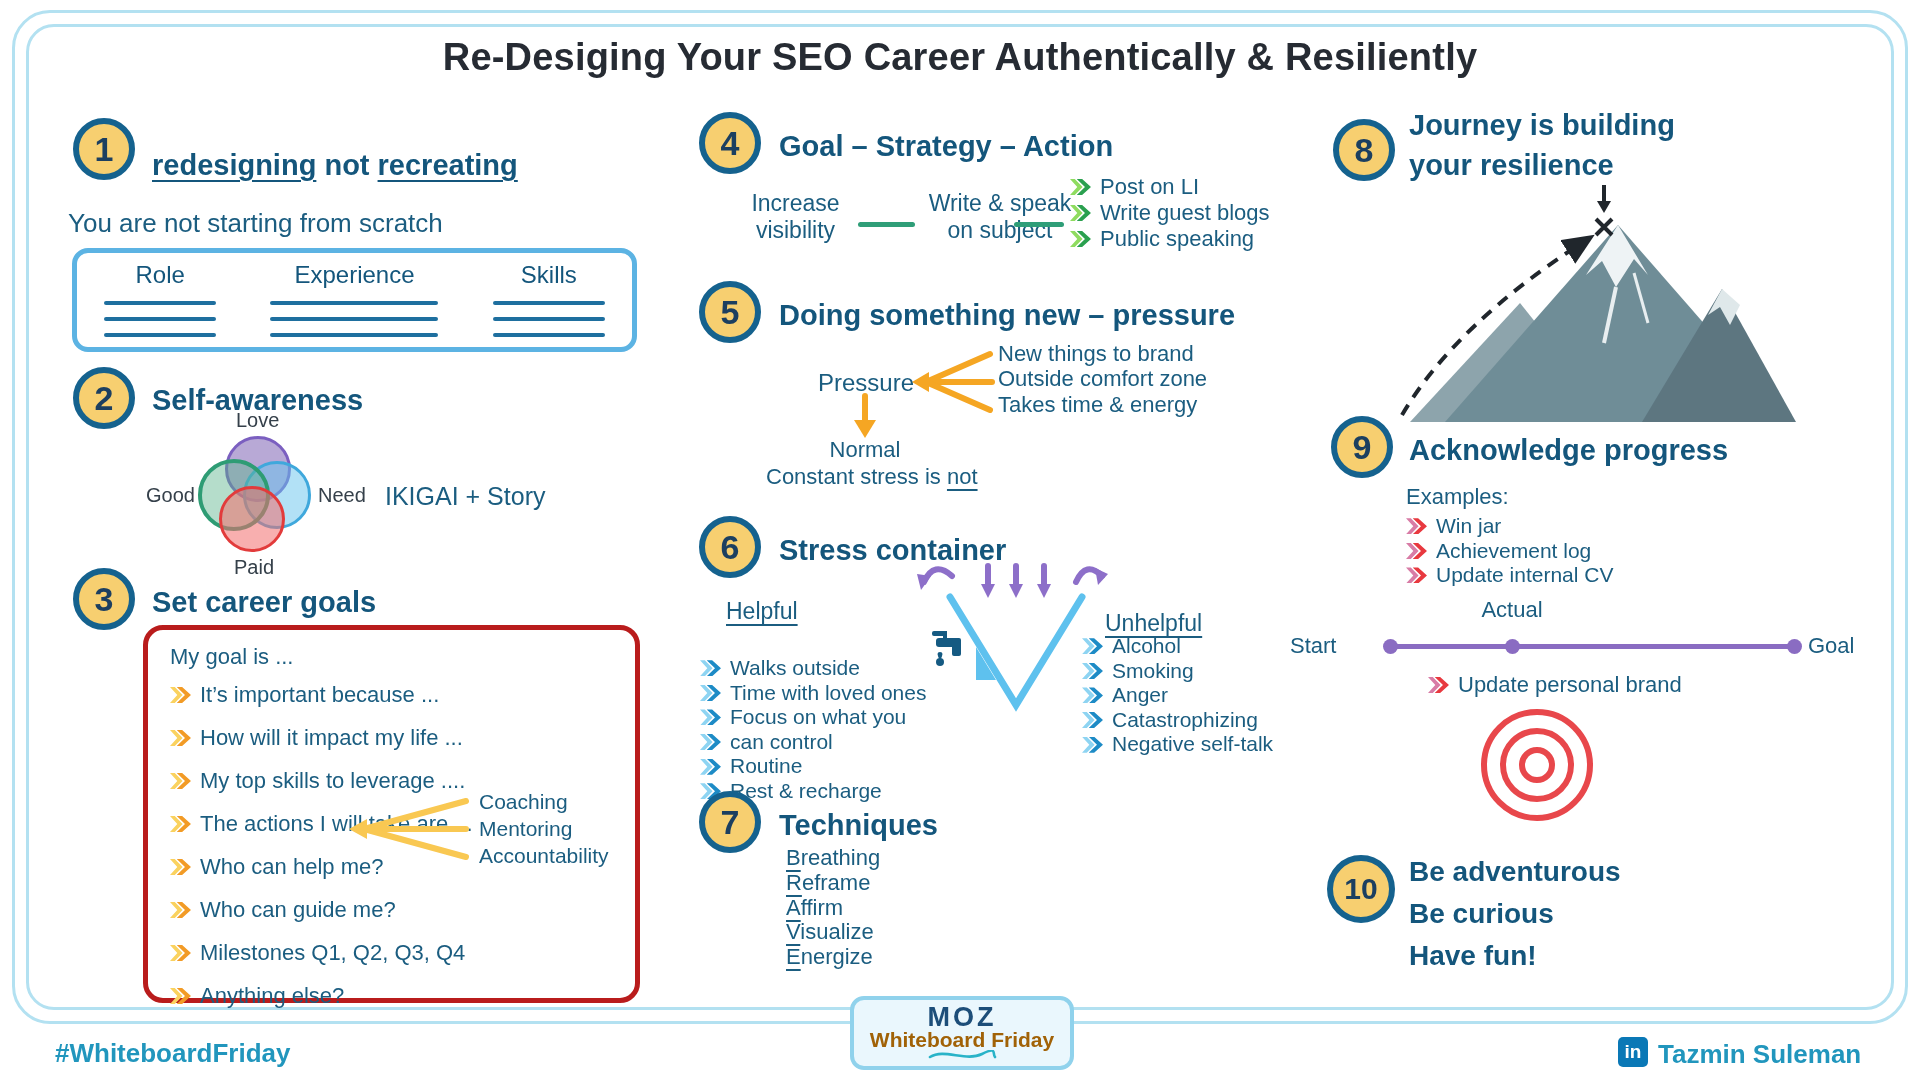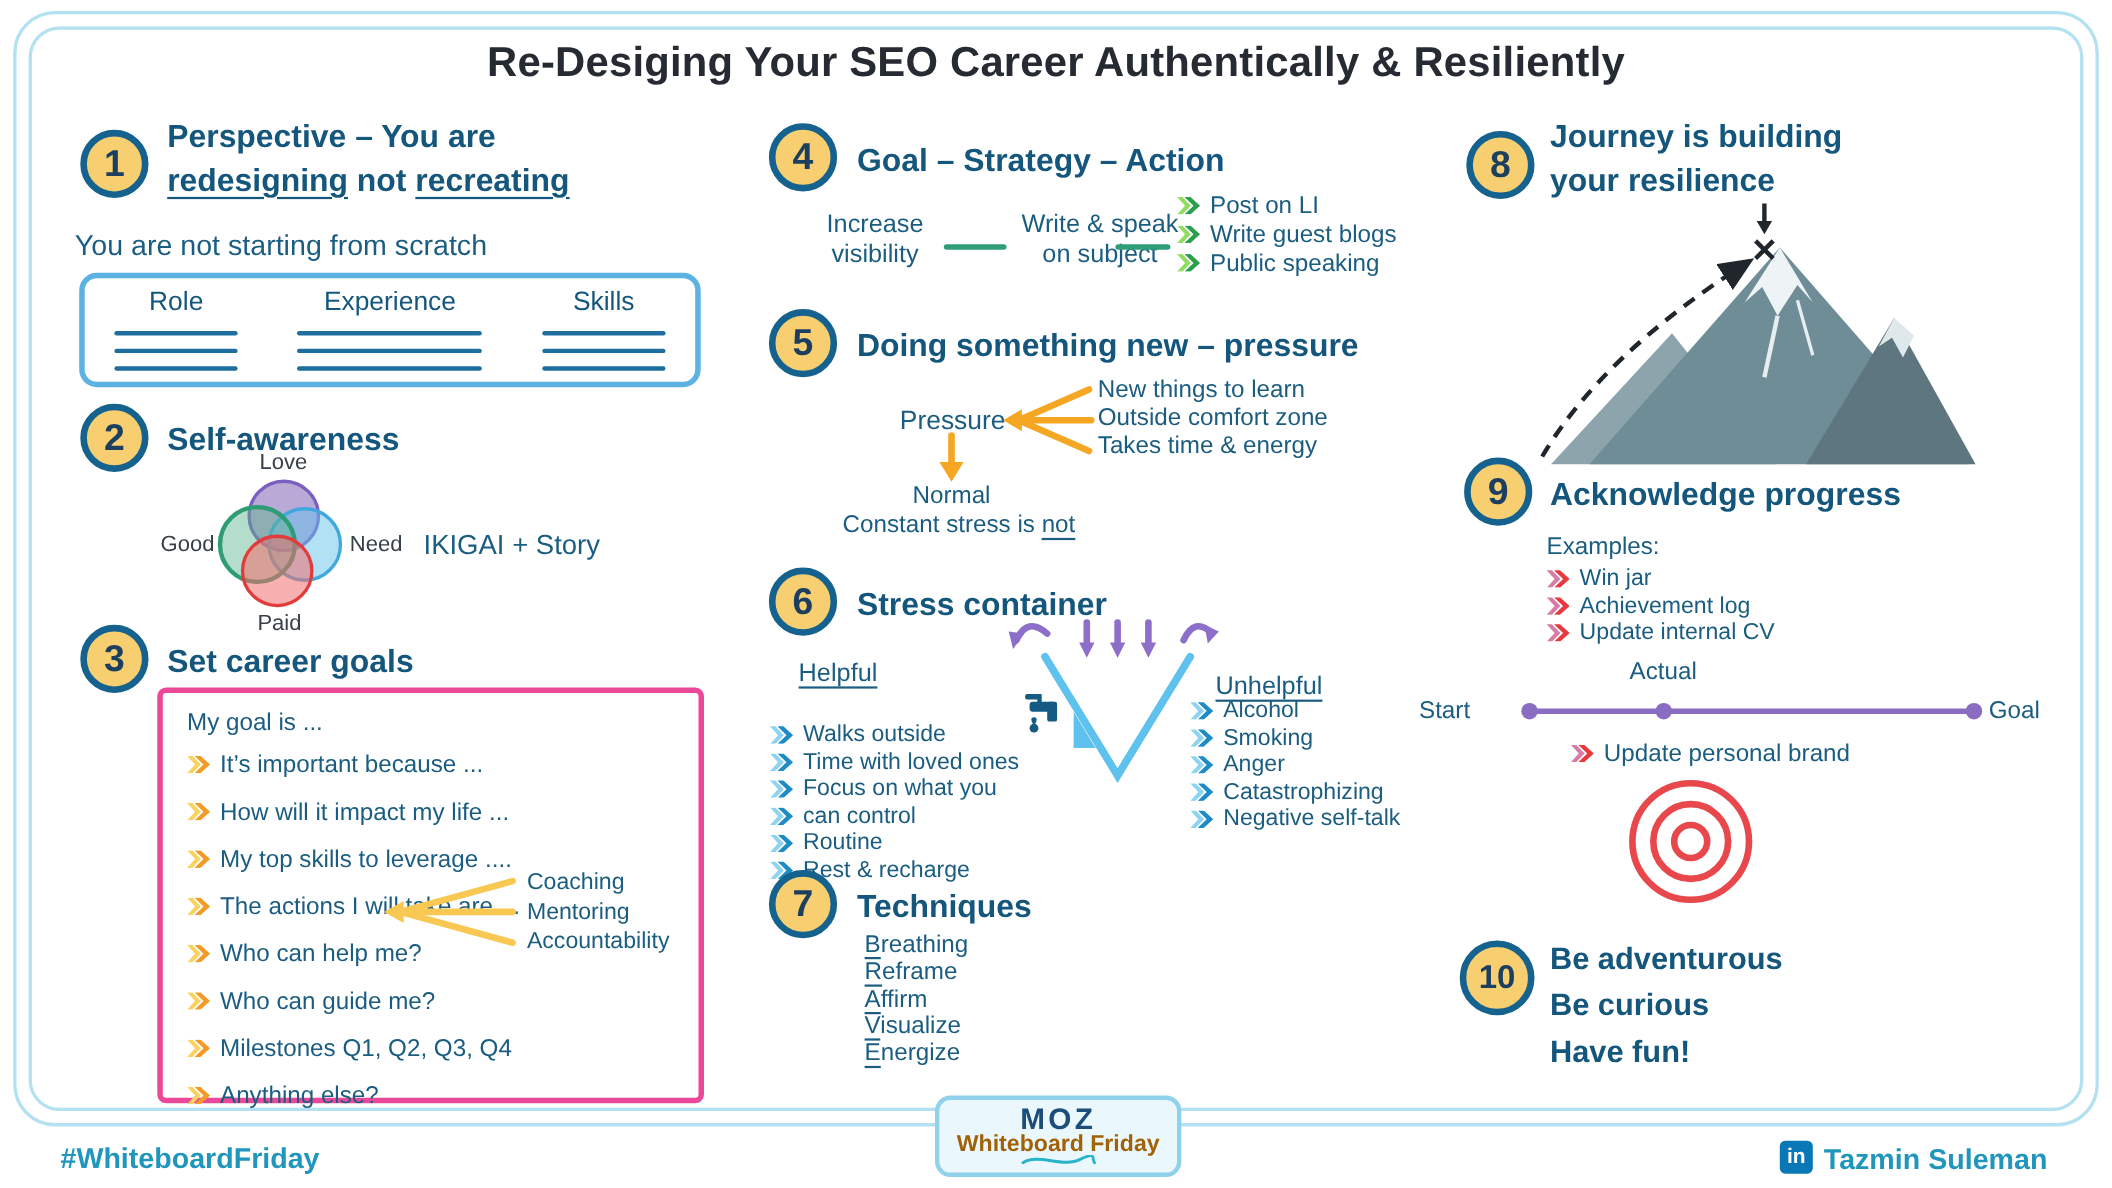--- a/index.html
+++ b/index.html
@@ -39,21 +39,21 @@
   .box1{left:72px;top:248px;width:565px;height:104px;border:5px solid #5cb3e3;border-radius:16px;
     box-sizing:border-box;display:flex;justify-content:space-around;padding-top:8px}
   .box1 .col{text-align:center}
   .box1 .col .name{font-size:24px;color:#14567c}
   .rule{height:4px;background:#1e6f9f;border-radius:2px;margin:12px auto 0}
   
   .venn{left:178px;top:424px;width:200px;height:165px}
   .vc{position:absolute;border-radius:50%;box-sizing:border-box}
   .vlabel{position:absolute;font-size:20px;color:#35404a;white-space:nowrap}
   
-  .pbox{left:143px;top:625px;width:497px;height:378px;border:5px solid #ec4899;border-radius:8px;
+  .pbox{left:143px;top:625px;width:497px;height:378px;border:5px solid #b91c1c;border-radius:20px;
     box-sizing:border-box;padding:14px 0 0 22px}
   .pbox .intro{font-size:22px;margin-bottom:12px}
   .pbox ul{display:flex;flex-direction:column;gap:17px;font-size:22px}
   
   .slist{font-size:22px}
   .slist .li{line-height:26px}
   .tight .li{line-height:24.6px;font-size:21px}
   .dash{position:absolute;height:5px;background:#2f9e78;border-radius:3px}
   .center{text-align:center}
   
@@ -76,21 +76,21 @@
 
 <div class="frame outer"></div>
 <div class="frame inner"></div>
 
 <div class="abs page-title">Re-Desiging Your SEO Career Authentically &amp; Resiliently</div>
 
 <div class="abs badge" style="left:73px;top:118px">
     <span>1</span>
   </div>
 <div class="abs h" style="left:152px;top:105px">
-  <span>Perspective –  You are</span><br>
+  <br>
   <span class="u">redesigning</span><span> not </span><span class="u">recreating</span>
 </div>
 <div class="abs txt fs26" style="left:68px;top:208px">You are not starting from scratch</div>
 
 <div class="abs box1">
   <div class="col">
     <div class="name">Role</div>
     <div class="rule" style="width:112px"></div>
     <div class="rule" style="width:112px"></div>
     <div class="rule" style="width:112px"></div>
@@ -259,21 +259,21 @@
 <div class="abs txt fs24" style="left:818px;top:369px">Pressure</div>
 <svg class="abs" style="left:912px;top:345px" width="85" height="72" viewBox="0 0 85 72">
   <g stroke="#f5a623" stroke-width="6" stroke-linecap="round" fill="none">
     <line x1="14" y1="37" x2="78" y2="9"></line>
     <line x1="14" y1="37" x2="80" y2="37"></line>
     <line x1="14" y1="37" x2="78" y2="65"></line>
   </g>
   <polygon points="0,37 17,27 17,47" fill="#f5a623"></polygon>
 </svg>
 <div class="abs slist" style="left:998px;top:341px">
-  <div class="li" style="line-height:25.3px">New things to learn</div>
+  <div class="li" style="line-height:25.3px">New things to brand</div>
   <div class="li" style="line-height:25.3px">Outside comfort zone</div>
   <div class="li" style="line-height:25.3px">Takes time &amp; energy</div>
 </div>
 <svg class="abs" style="left:845px;top:392px" width="40" height="52" viewBox="0 0 40 52">
   <line x1="20" y1="4" x2="20" y2="30" stroke="#f5a623" stroke-width="6" stroke-linecap="round"></line>
   <polygon points="9,28 31,28 20,46" fill="#f5a623"></polygon>
 </svg>
 <div class="abs center fs22" style="left:815px;top:437px;width:100px">Normal</div>
 <div class="abs txt fs22" style="left:766px;top:464px">
   <span>Constant stress is </span><span class="u">not</span>

